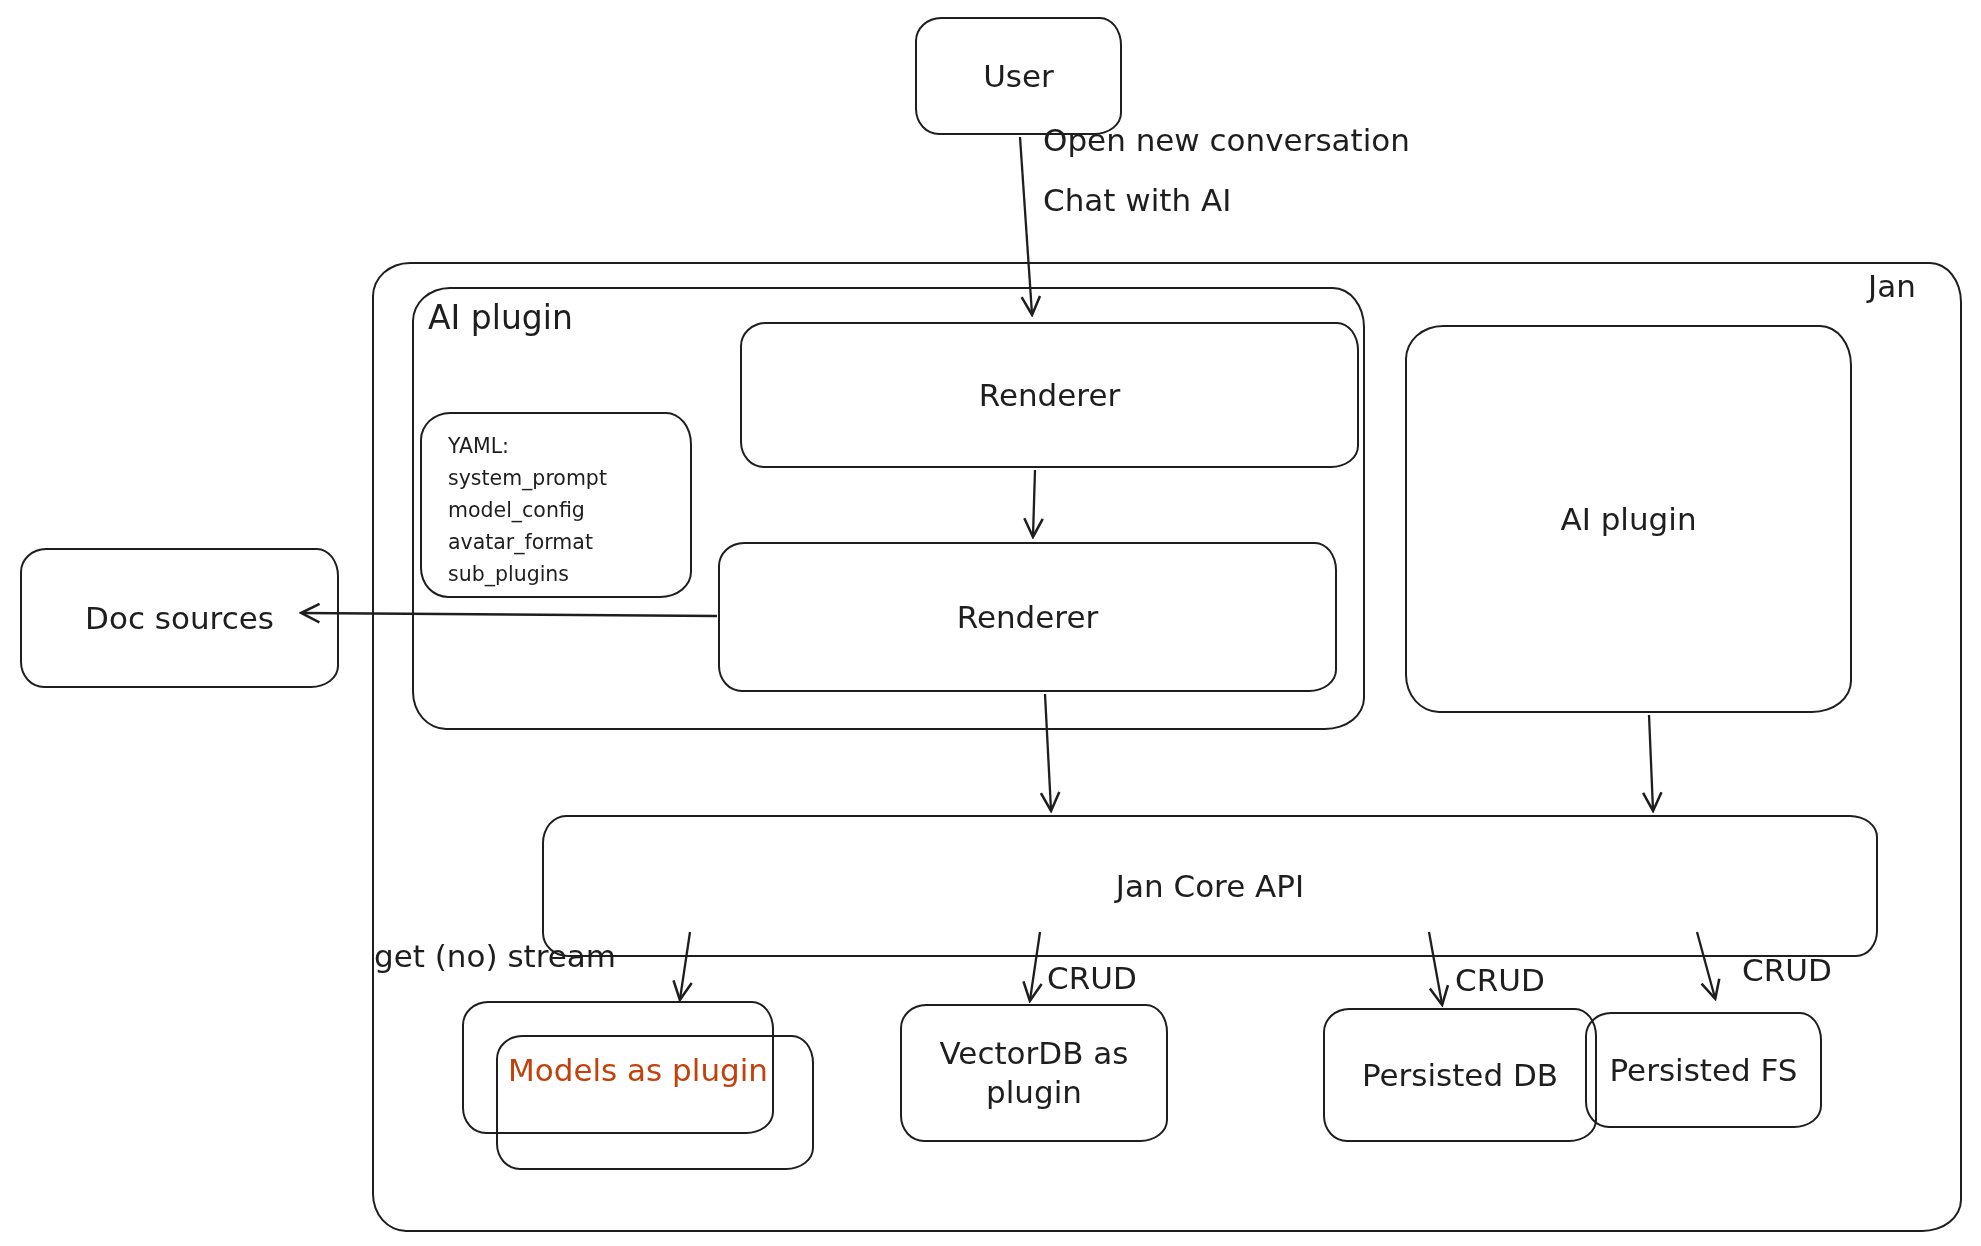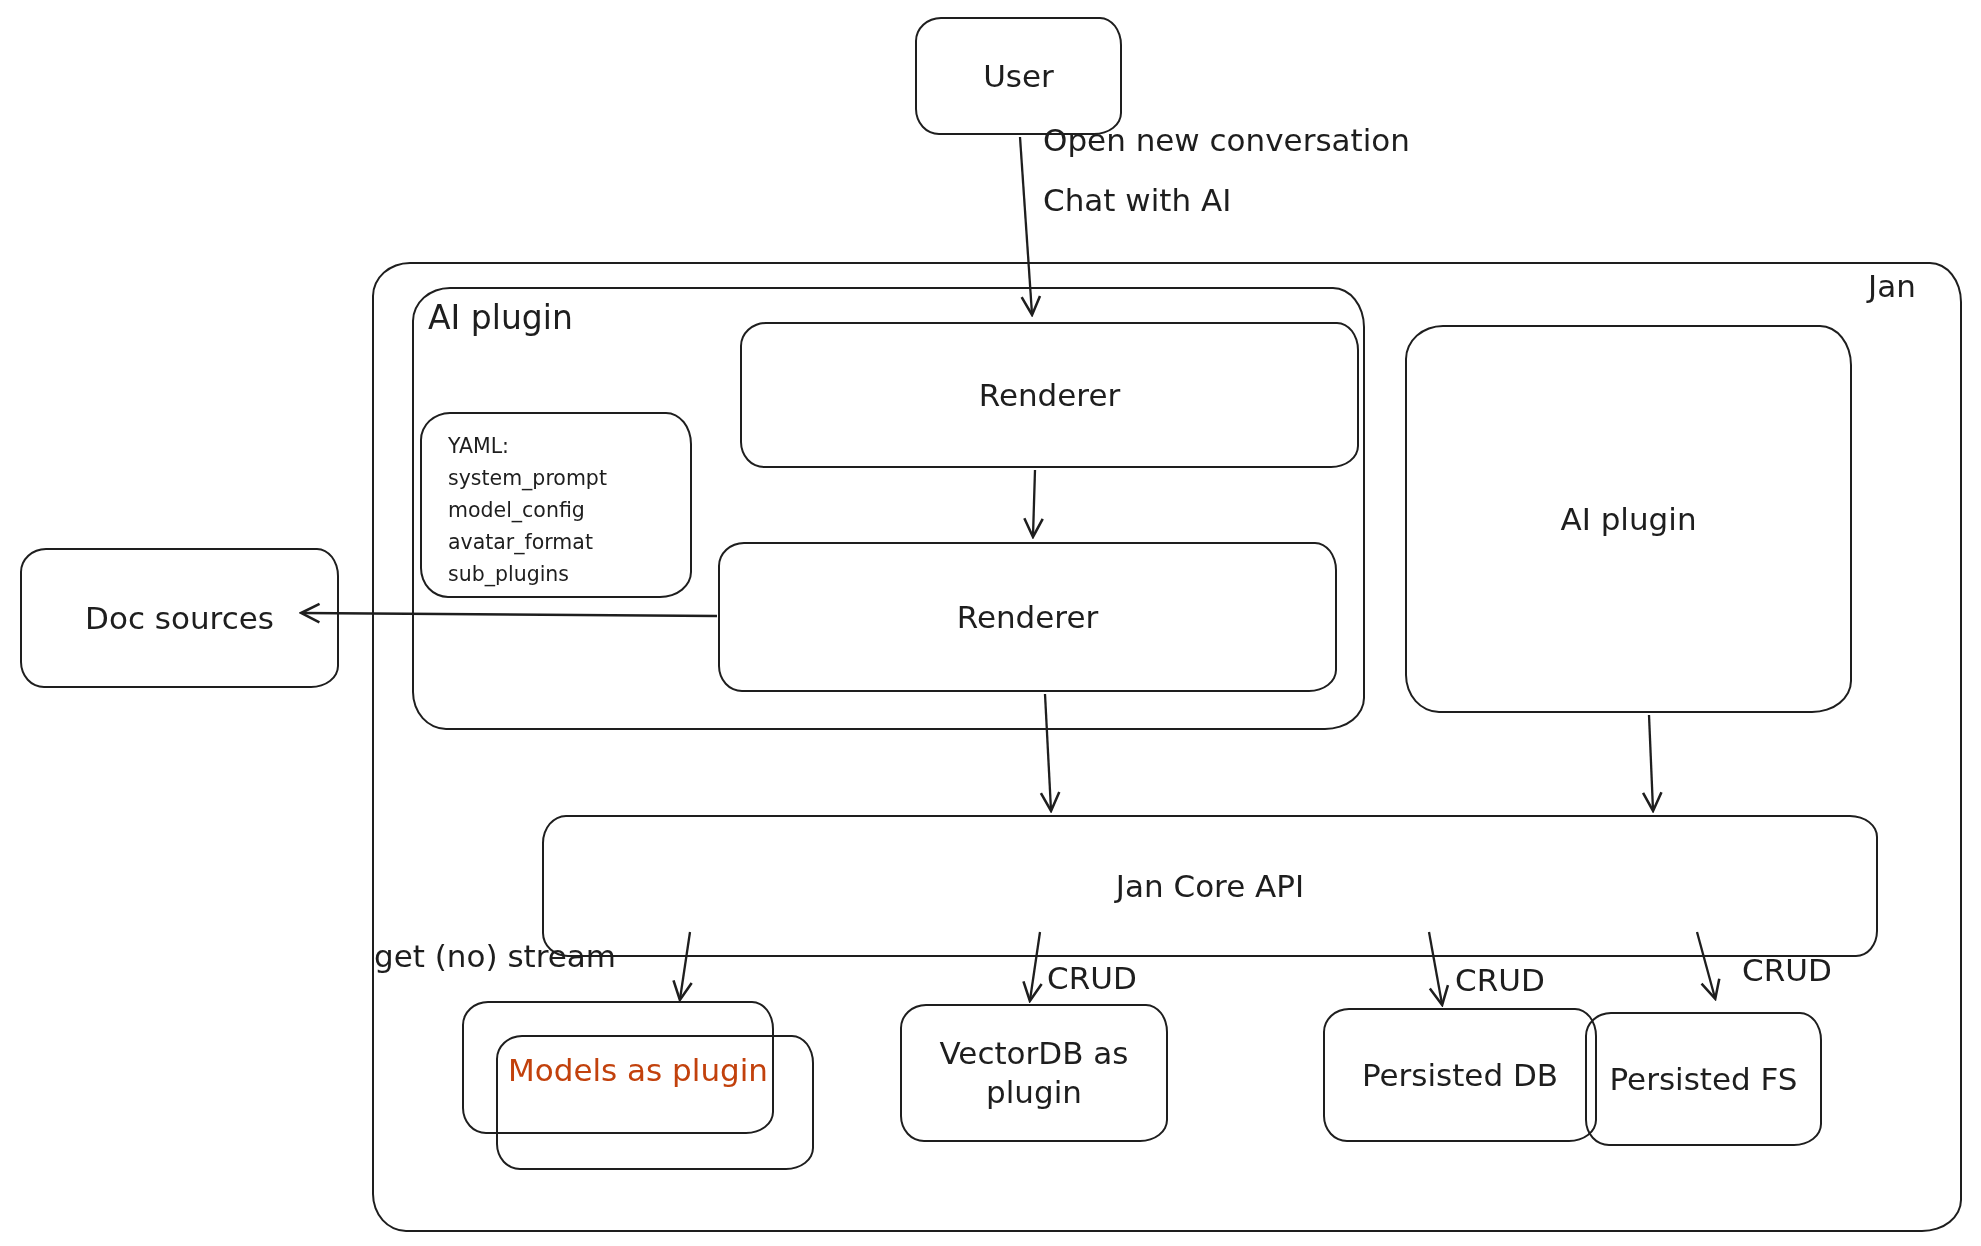--- a/index.html
+++ b/index.html
@@ -111,21 +111,21 @@
   <div class="label-stack" style="left:488px; top:1046px; width:300px;">Models as plugin</div>
 
   <div class="node small-box" style="left:900px; top:1004px; width:268px; height:138px;">
     <span style="width:220px;">VectorDB as plugin</span>
   </div>
 
   <div class="node small-box" style="left:1323px; top:1008px; width:274px; height:134px;">
     <span>Persisted DB</span>
   </div>
 
-  <div class="node small-box" style="left:1585px; top:1012px; width:237px; height:134px;">
+  <div class="node small-box" style="left:1585px; top:1012px; width:237px; height:116px;">
     <span>Persisted FS</span>
   </div>
 
   <svg class="edges" viewBox="0 0 1981 1246">
     <defs>
       <marker id="ah" viewBox="0 0 10 10" refX="8.6" refY="5" markerWidth="10" markerHeight="10" orient="auto" markerUnits="strokeWidth">
         <path d="M1,1 L9,5 L1,9" fill="none" stroke="#1e1e1e" stroke-width="1.1"></path>
       </marker>
     </defs>
     <g>

